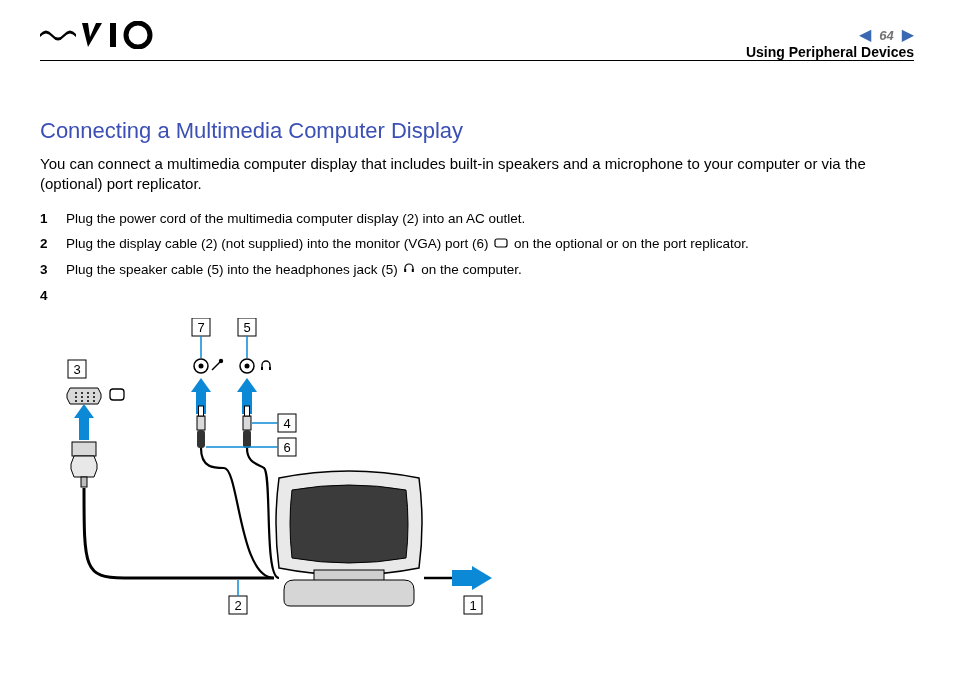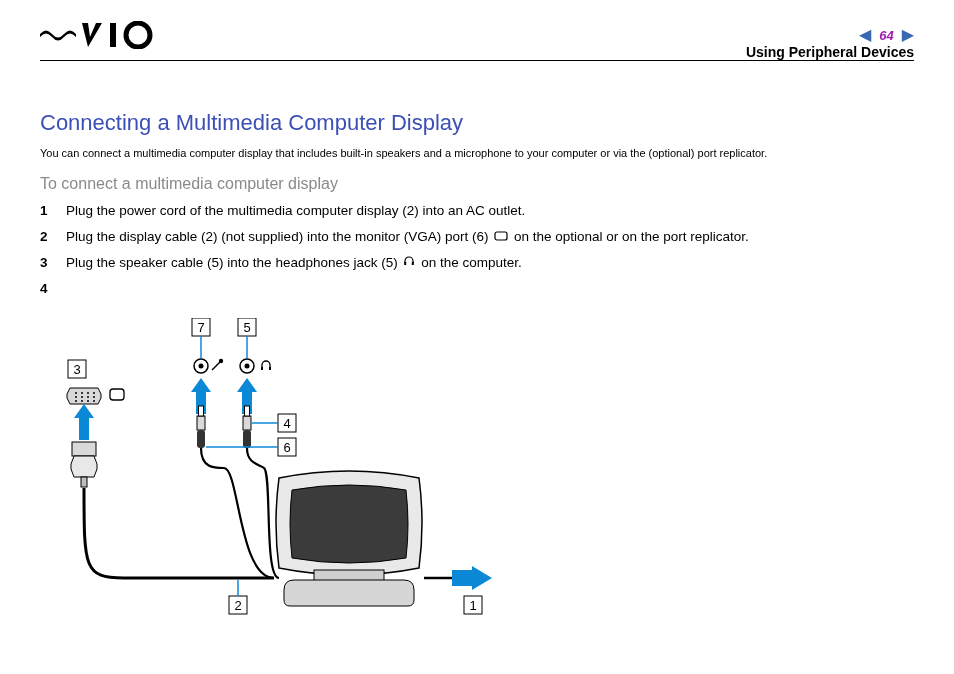--- a/index.html
+++ b/index.html
@@ -28,21 +28,21 @@
   .logo svg { display: block; }
   .header-right {
     display: flex;
     align-items: center;
     gap: 6px;
   }
   .page-number {
     font-size: 13px;
     font-style: italic;
     font-weight: bold;
-    color: #a21caf;
+    color: #737373;
     padding: 0 2px;
   }
   .nav-tri {
     color: #3b68b3;
     font-size: 16px;
     line-height: 1;
     cursor: pointer;
   }
   .section-name {
     position: absolute;
@@ -55,27 +55,27 @@
     position: absolute;
     left: 40px; right: 40px; top: 60px;
     height: 1px;
     background: #000;
   }
   .content {
     position: absolute;
     left: 40px; right: 40px; top: 110px;
   }
   h1 {
-    margin: 0 0 10px 0;
+    margin: 8px 0 10px 0;
     font-size: 22px;
     font-weight: normal;
     color: #3b4fb5;
   }
   .intro {
-    font-size: 11px;
+    font-size: 15px;
     line-height: 1.35;
     margin: 0 0 14px 0;
   }
   h2 {
     margin: 0 0 8px 0;
     font-size: 16px;
     font-weight: normal;
     color: #8a8a8a;
   }
   ol.steps {
@@ -135,21 +135,20 @@
       <span class="nav-tri">▶</span>
     </div>
   </div>
 
   <div class="section-name">Using Peripheral Devices</div>
   <div class="hr"></div>
 
   <div class="content">
     <h1>Connecting a Multimedia Computer Display</h1>
     <p class="intro">You can connect a multimedia computer display that includes built-in speakers and a microphone to your computer or via the (optional) port replicator.</p>
-    <h2>To connect a multimedia computer display</h2>
 
     <ol class="steps">
       <li>
         <span class="num">1</span>
         <span>Plug the power cord of the multimedia computer display (2) into an AC outlet.</span>
       </li>
       <li>
         <span class="num">2</span>
         <span>
           <span>Plug the display cable (2) (not supplied) into the monitor (VGA) port (6) </span>

